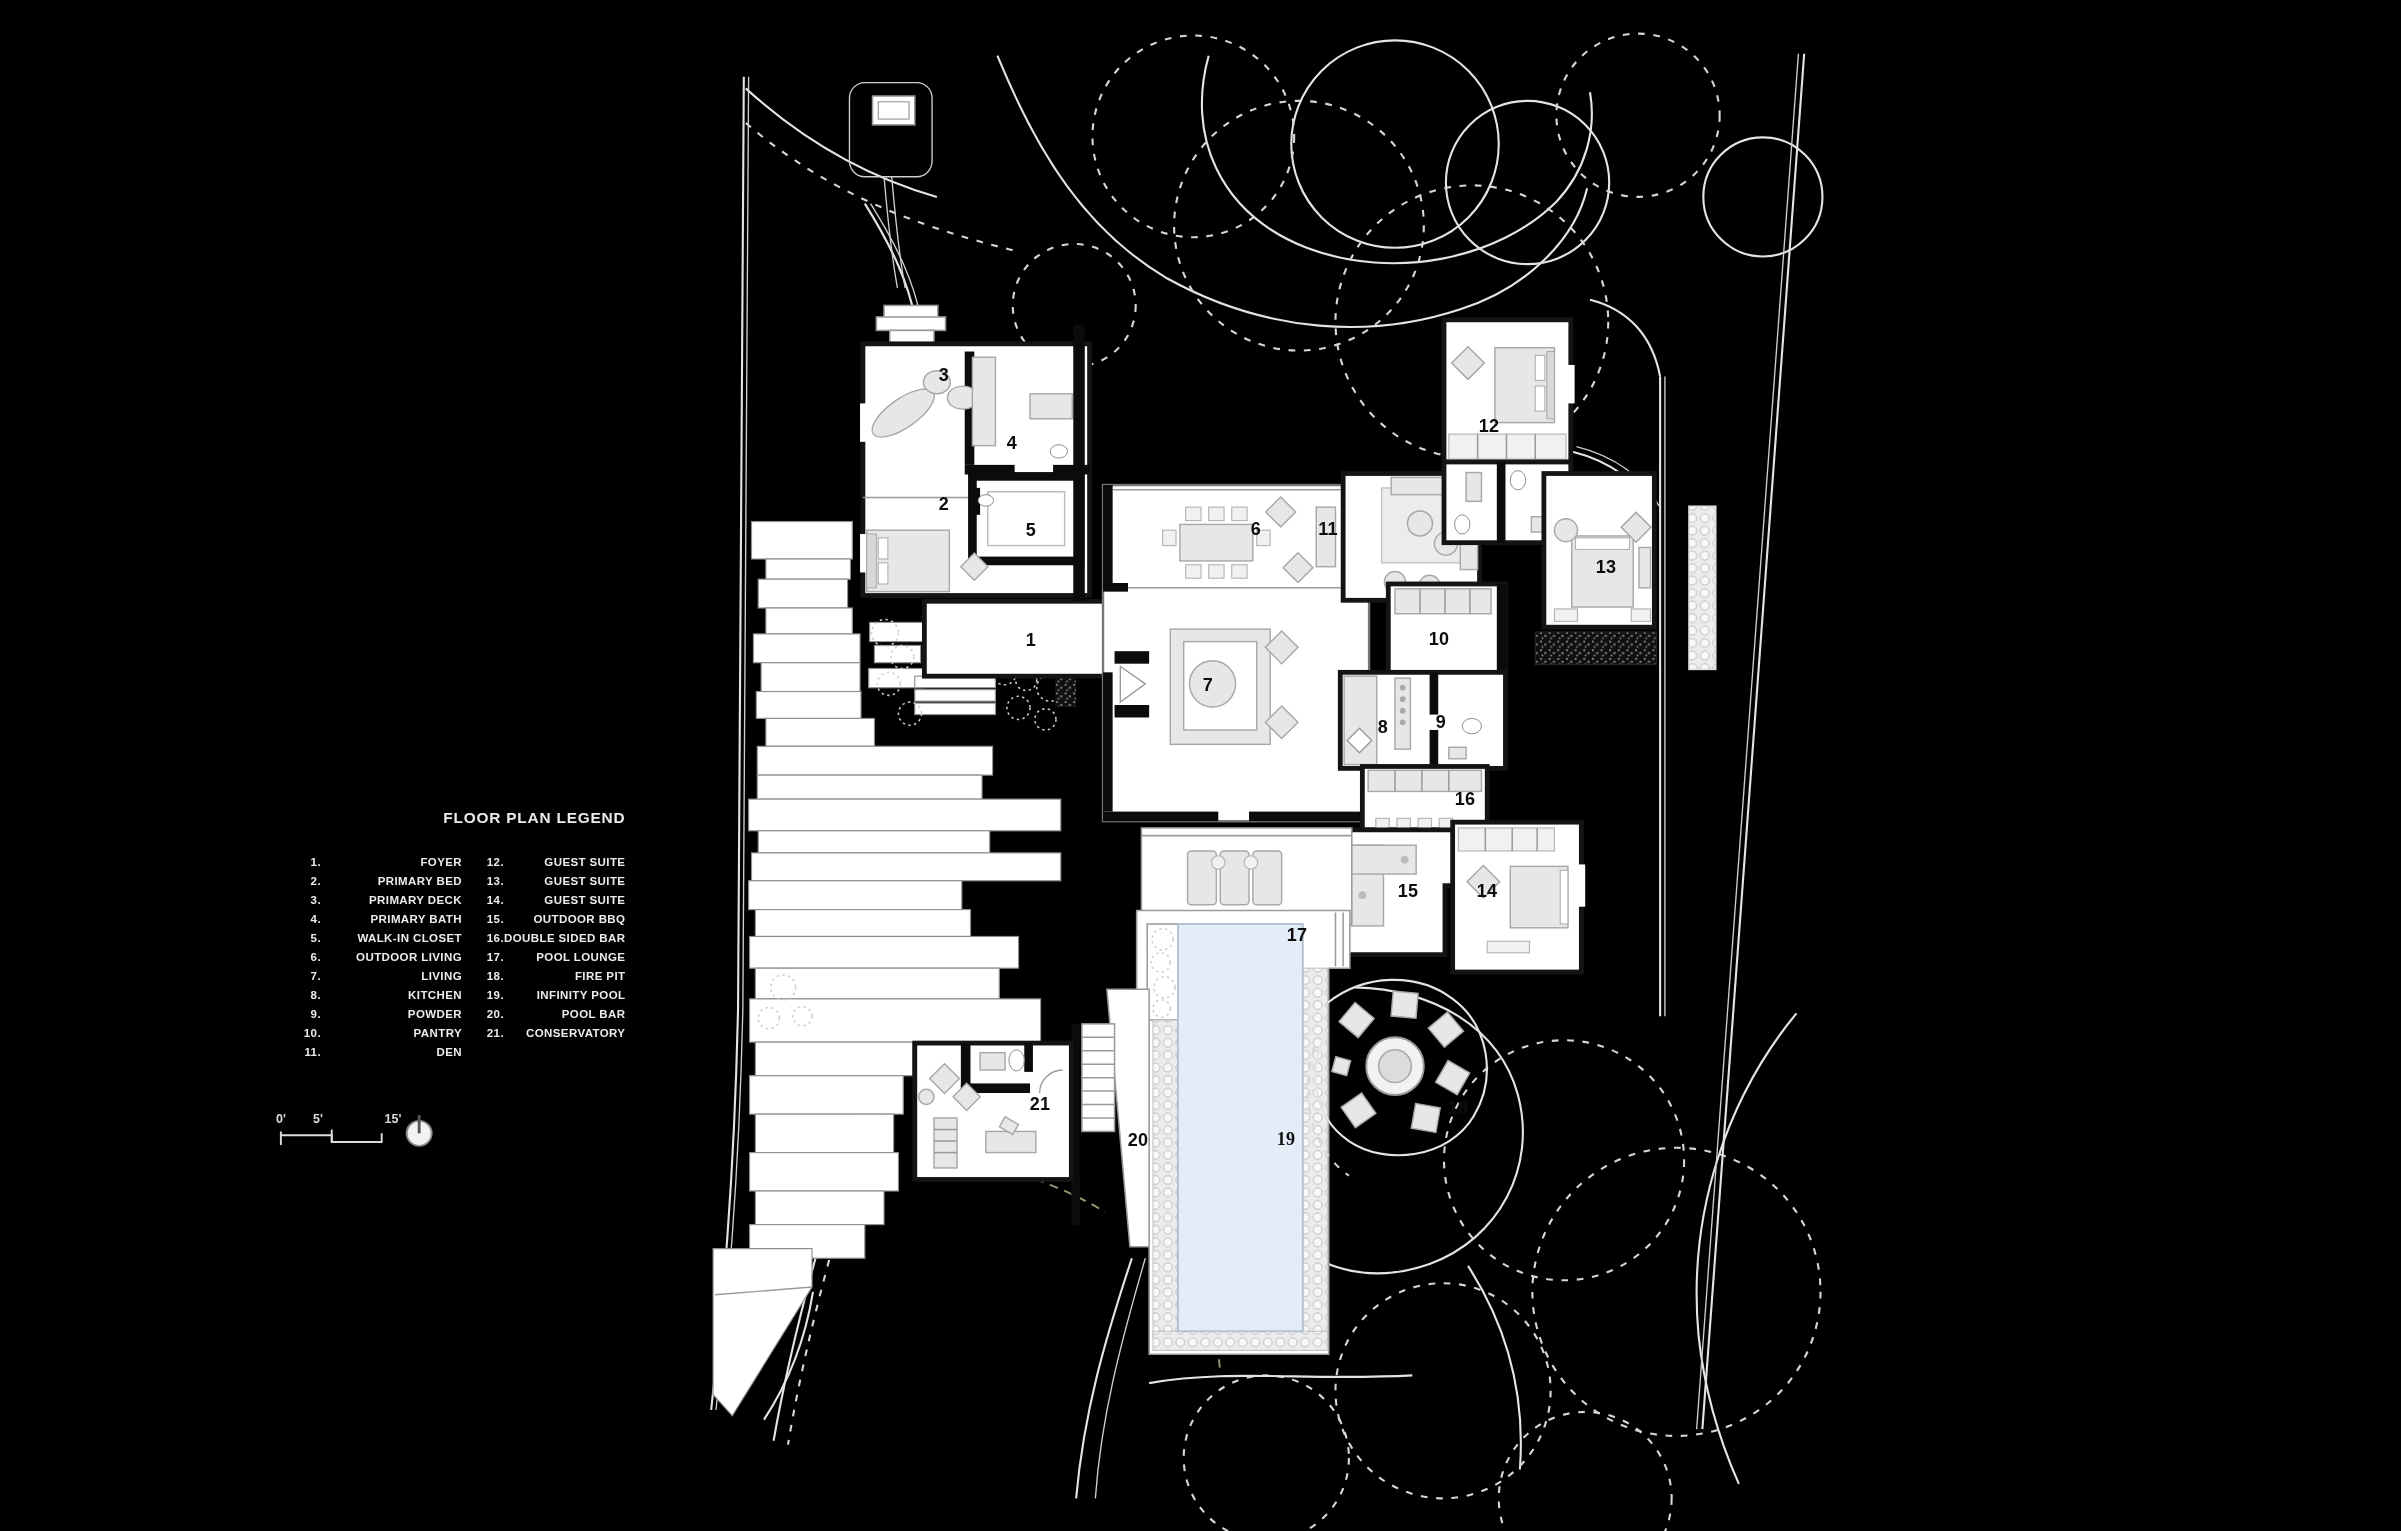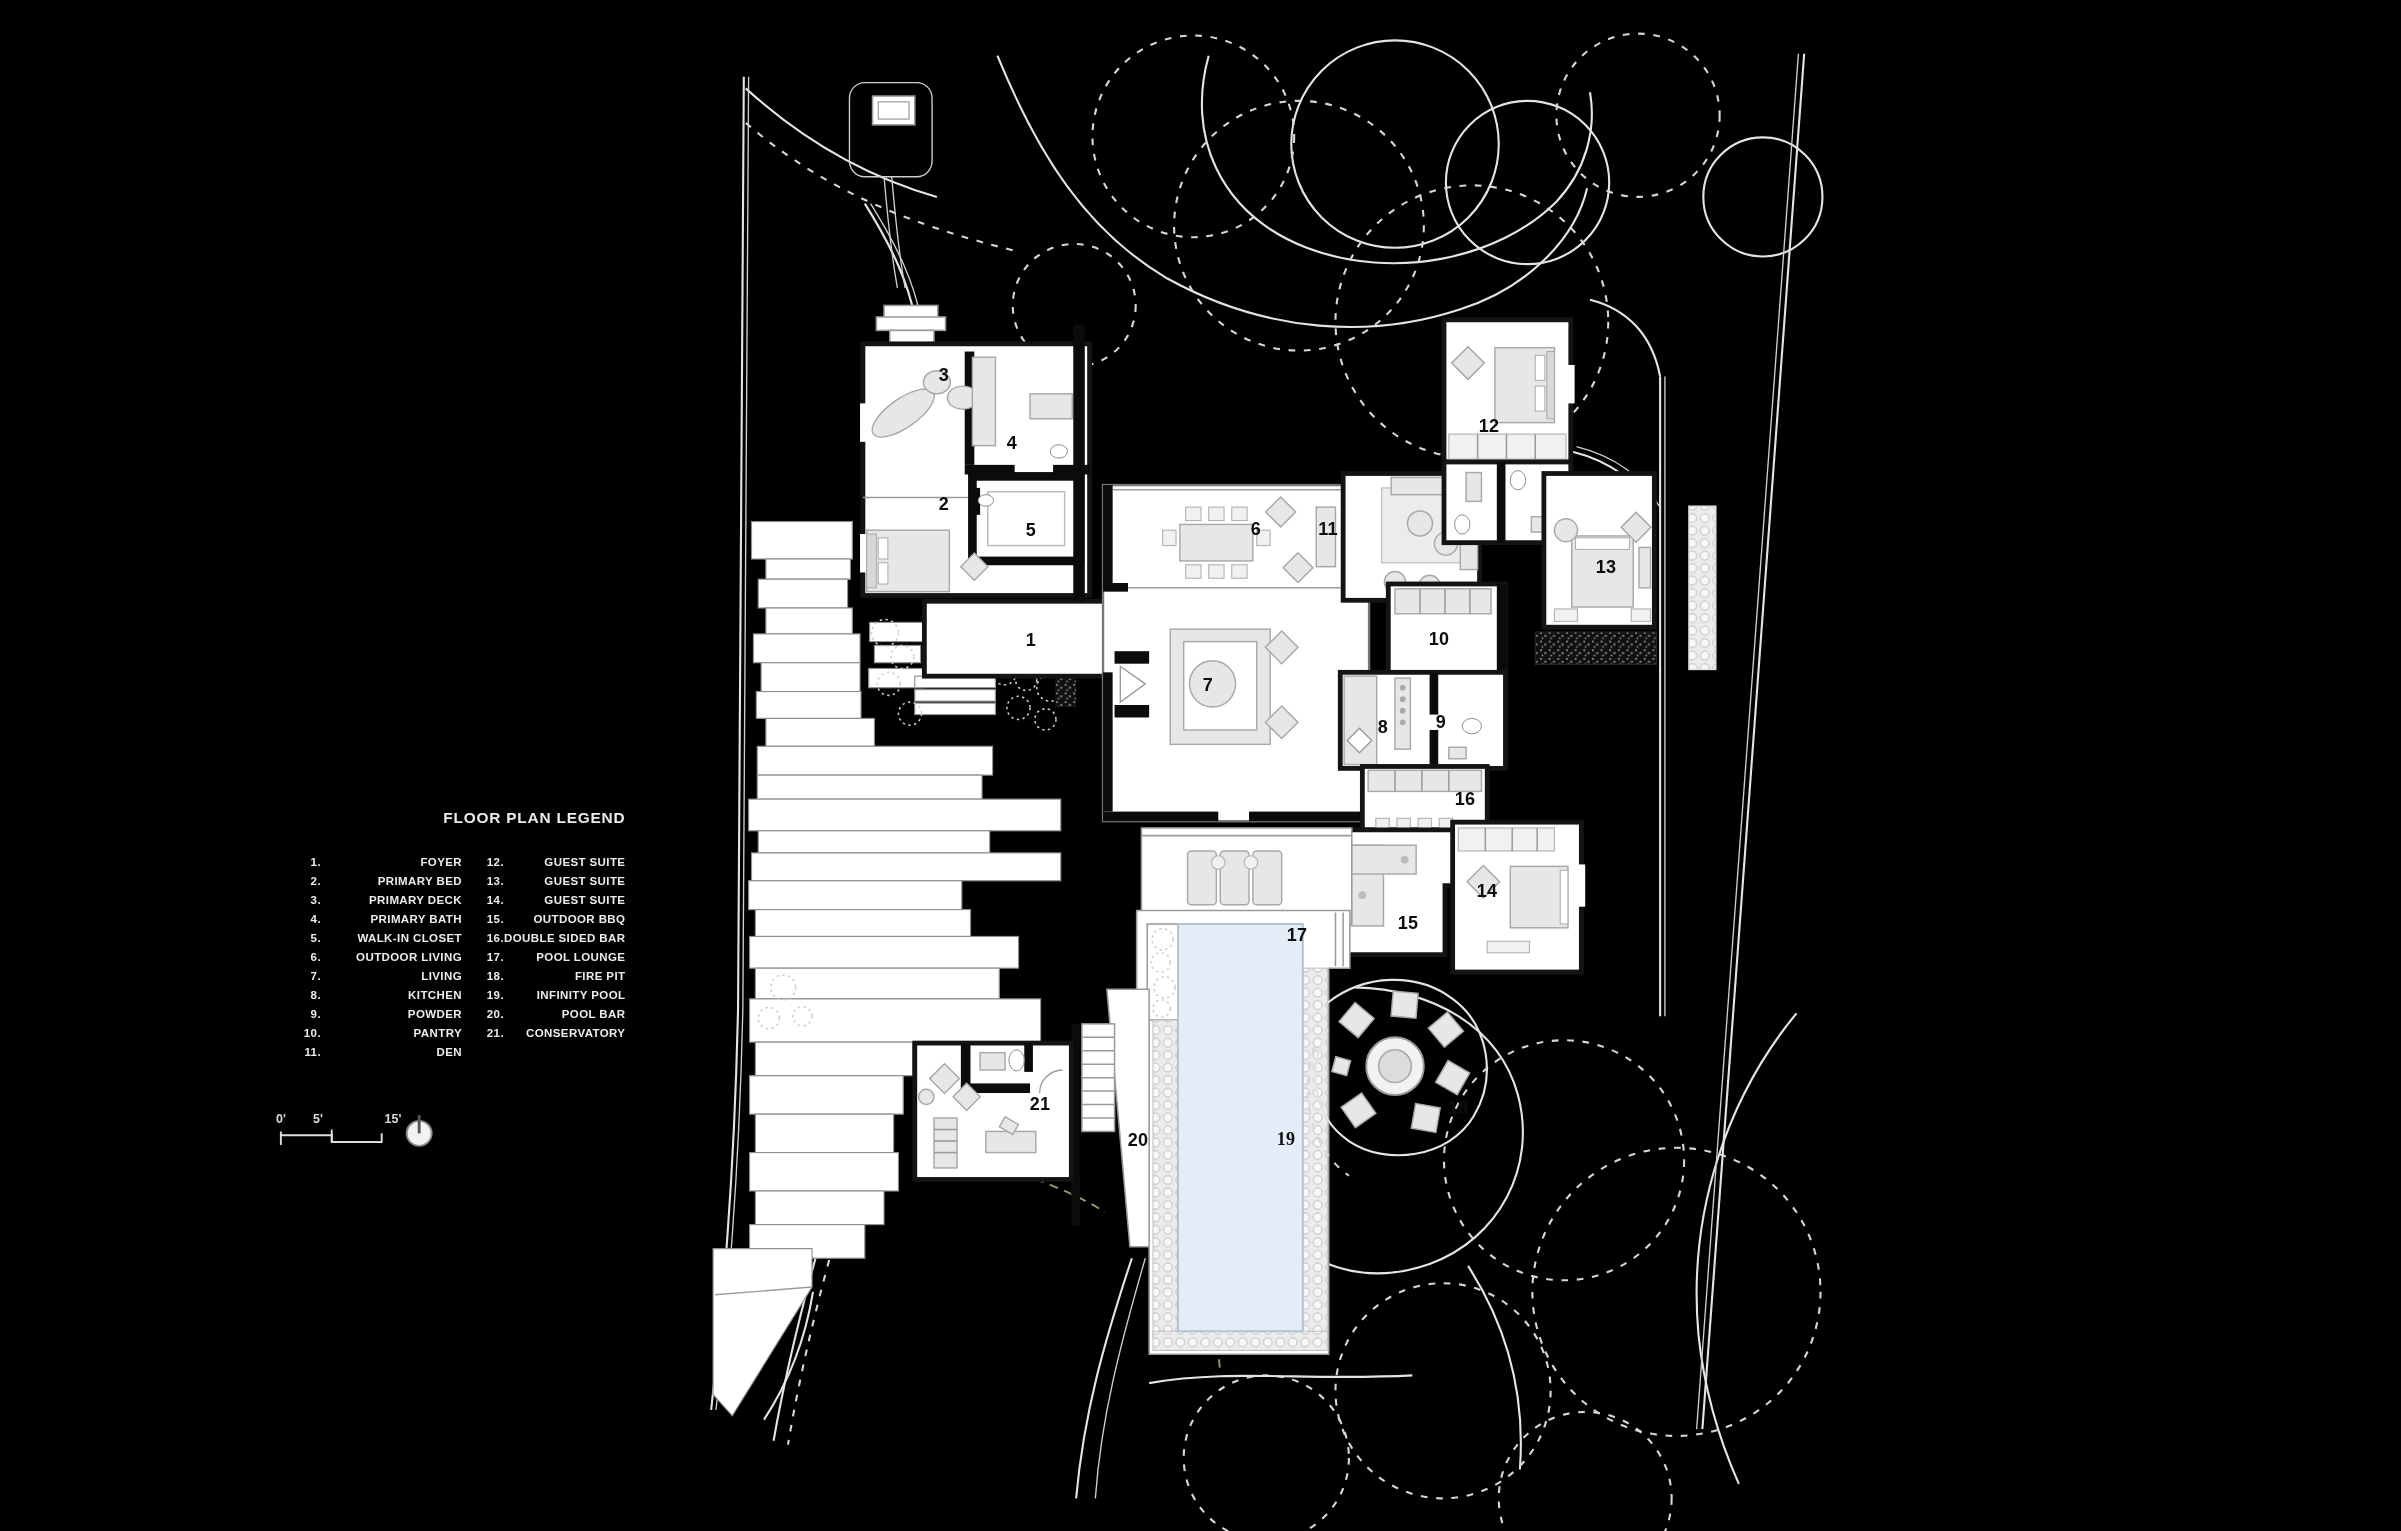--- a/index.html
+++ b/index.html
@@ -485,21 +485,21 @@
       <div class="room-label" style="left: 1031px; top: 530px;">5</div>
       <div class="room-label" style="left: 1256px; top: 529px;">6</div>
       <div class="room-label" style="left: 1208px; top: 685px;">7</div>
       <div class="room-label" style="left: 1383px; top: 727px;">8</div>
       <div class="room-label" style="left: 1441px; top: 722px;">9</div>
       <div class="room-label" style="left: 1439px; top: 639px;">10</div>
       <div class="room-label" style="left: 1328px; top: 529px; text-align: center;">11</div>
       <div class="room-label" style="left: 1489px; top: 426px;">12</div>
       <div class="room-label" style="left: 1606px; top: 551px; margin-top: 16px;">13</div>
       <div class="room-label" style="left: 1487px; top: 891px;">14</div>
-      <div class="room-label" style="left: 1408px; top: 923px;">15</div>
+      <div class="room-label" style="left: 1408px; top: 891px;">15</div>
       <div class="room-label" style="left: 1422px; top: 799px; margin-left: 43px;">16</div>
       <div class="room-label" style="left: 1297px; top: 891px; margin-top: 44px;">17</div>
       <div class="room-label" style="left: 1458px; top: 1108px;">18</div>
       <div class="room-label" style="left: 1286px; top: 1139px; font-family: Liberation Serif, serif;">19</div>
       <div class="room-label" style="left: 1138px; top: 1140px;">20</div>
       <div class="room-label" style="left: 1040px; top: 1104px;">21</div>
     </div>
 
 <div class="scale-label" style="left:281px;top:1112px;">0'</div>
 <div class="scale-label" style="left:318px;top:1112px;">5'</div>

